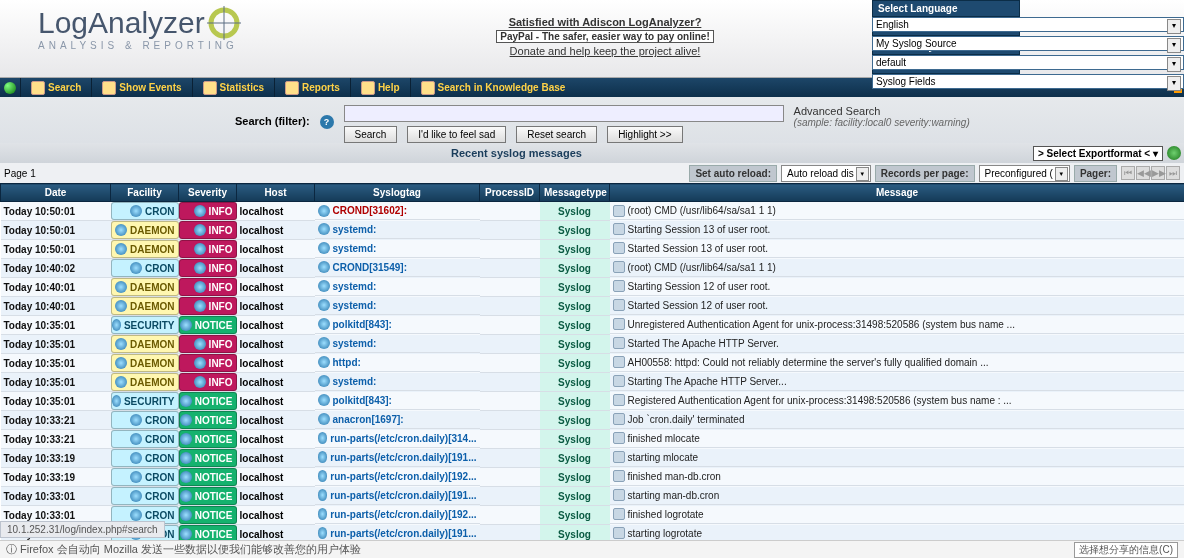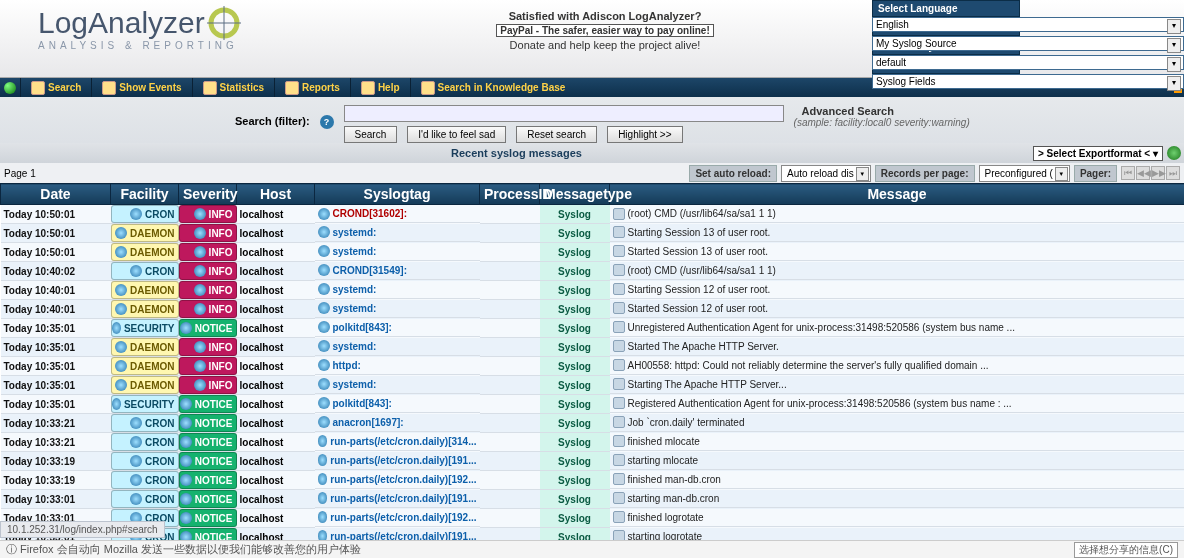--- a/index.html
+++ b/index.html
@@ -4,21 +4,21 @@
 <style>
 * { margin:0; padding:0; box-sizing:border-box; font-family:Verdana,Arial,sans-serif; }
 body { font-size:10px; background:#fff; }
 
 
 .topbar { display:flex; align-items:stretch; background:linear-gradient(#fff,#e8e8ea); height:78px; border-bottom:1px solid #aaa; }
 .logo { width:310px; padding:6px 10px; color:#5a6d82;margin-left:28px; }
 .logo h1 { font-family:Georgia,serif; font-weight:normal; font-size:30px; color:#46566d; letter-spacing:0px; display:flex; align-items:center; }
 .logo .sub { font-size:10px; letter-spacing:4px; color:#8a97a9; }
 .logo .crosshair { margin-left:2px; }
-.center-panel { flex:1; text-align:center; padding-top:10px; font-size:11px; color:#333; }
+.center-panel { flex:1; text-align:center; padding-top:16px; font-size:11px; color:#333;text-decoration:underline; }
 .center-panel .sat { font-weight:bold; }
 .center-panel .paypal { display:inline-block; border:1px solid #555; background:#fff; padding:0 3px; font-weight:bold; margin:2px 10px; font-size:10px; }
 .settings { width:312px; display:flex; flex-direction:column; }
 .settings-row { display:flex; height:19px;flex-direction:column; }
 .settings-row .lbl { width:148px; background:#1e4a70; border:1px solid #0b2d47; color:#fff; font-weight:bold; font-size:10px; padding:2px 5px; }
 .settings-row .fld { flex:1; background:#fff; border:1px solid #3e6a90; font-size:10px; padding:1px 3px; position:relative; display:flex; align-items:center; }
 .settings-row .fld:after { content:"▾"; position:absolute; right:2px; top:1px; background:#eee; border:1px solid #888; width:12px; height:13px; text-align:center; line-height:12px; font-size:8px; }
 
 
 .navbar { display:flex; align-items:center; background:linear-gradient(#1d4668,#0d2f4b); height:19px; }
@@ -29,41 +29,41 @@
 
 
 .searcharea { background:linear-gradient(#e6e9ec,#dde1e6); padding:8px 10px 4px; display:flex; align-items:flex-start; gap:10px; height:46px; }
 .searcharea .lbl { font-weight:bold; font-size:11px; margin-left:225px; margin-top:10px; }
 .searcharea .qmark { width:14px; height:14px; border-radius:50%; background:#2c78ab; color:#fff; text-align:center; line-height:14px; font-size:9px; font-weight:bold; margin-top:10px; }
 .searcharea .mid { width:440px; }
 .searcharea input[type=text] { width:100%; border:1px solid #888; background:#eef; height:17px; padding:1px 3px; margin-bottom:4px; }
 .searcharea .btnrow { display:flex; gap:10px; }
 .searcharea button { border:1px solid #777; background:linear-gradient(#fafafa,#ddd); font-size:10px; padding:2px 10px; cursor:pointer; }
 .adv { font-size:11px; color:#333; }
-.adv .hdr { font-weight:bold;margin-left:8px; }
+.adv .hdr { font-weight:normal; }
 .adv .sample { font-style:italic; color:#666; font-size:10px; }
 
 
 .section { display:flex; align-items:center; background:linear-gradient(#e0e3e7,#cfd4da); height:20px; }
 .section .title { flex:1; text-align:center; font-weight:bold; font-size:11px; color:#1a3d5b; }
 .section .export { border:1px solid #555; background:#fff; font-weight:bold; font-size:10px; padding:1px 4px; margin-right:4px; cursor:pointer; }
 .section .refresh { width:14px; height:14px; border-radius:50%; background:radial-gradient(#6fd06f,#1a751a); margin-right:3px; }
 
 
 .pagerrow { display:flex; align-items:center; background:#eef0f3; height:20px; font-size:10px; padding:0 4px; gap:4px; }
 .pagerrow .page1 { flex:1; }
 .pagerrow .lbl { background:#c0c7cf; border:1px solid #9aa; padding:2px 5px; font-weight:bold; color:#333; }
 .pagerrow .fld { background:#fff; border:1px solid #888; padding:2px 5px; position:relative; padding-right:16px; }
 .pagerrow .fld:after { content:"▾"; position:absolute; right:1px; top:1px; background:#eee; border:1px solid #888; width:11px; height:12px; text-align:center; line-height:11px; font-size:7px; }
 .pagerrow .pagerbtns { display:flex; gap:1px; }
 .pagerrow .pagerbtns span { width:14px; height:14px; background:#ddd; border:1px solid #aaa; color:#999; text-align:center; line-height:12px; font-size:9px; cursor:pointer; }
 
 
 table { width:100%; border-collapse:collapse; table-layout:fixed; }
-thead th { background:linear-gradient(#2b5c82,#143a57); color:#fff; font-size:14px; font-weight:bold; padding:2px 4px; border:1px solid #0b2740; text-align:center; height:18px; }
+thead th { background:linear-gradient(#2b5c82,#143a57); color:#fff; font-size:10px; font-weight:bold; padding:2px 4px; border:1px solid #0b2740; text-align:center; height:18px; }
 tbody td { font-size:10px; border-bottom:1px solid #d7dee6; padding:1px 3px; height:18px; white-space:nowrap; overflow:hidden; text-overflow:ellipsis; }
 tbody tr:nth-child(odd) { background:#f5f9fd; }
 tbody tr:nth-child(even) { background:#eaf2fa; }
 td.date { font-weight:bold; color:#111; }
 td.pill { text-align:right; padding:0; }
 .pill-inner { display:flex; align-items:center; justify-content:flex-end; gap:3px; height:18px; padding-right:3px; font-weight:bold; font-size:10px; border:1px solid rgba(0,0,0,.25); border-radius:3px; }
 .pill-inner .g { width:12px; height:12px; background:radial-gradient(#9ddfff,#2472a8); border-radius:50%; }
 .fac-CRON { background:#c5f2ff; color:#0b4a63; }
 .fac-DAEMON { background:#fff7b0; color:#6b5a00; }
 .fac-SECURITY { background:#c5f2ff; color:#0b4a63; }

